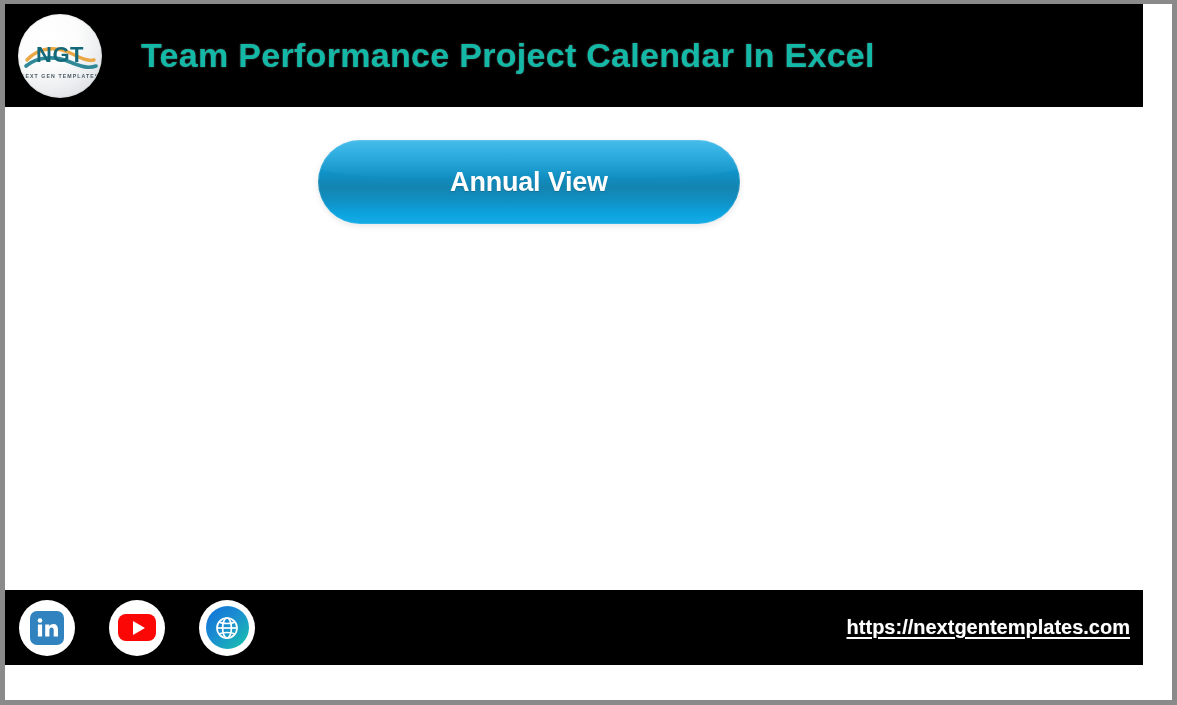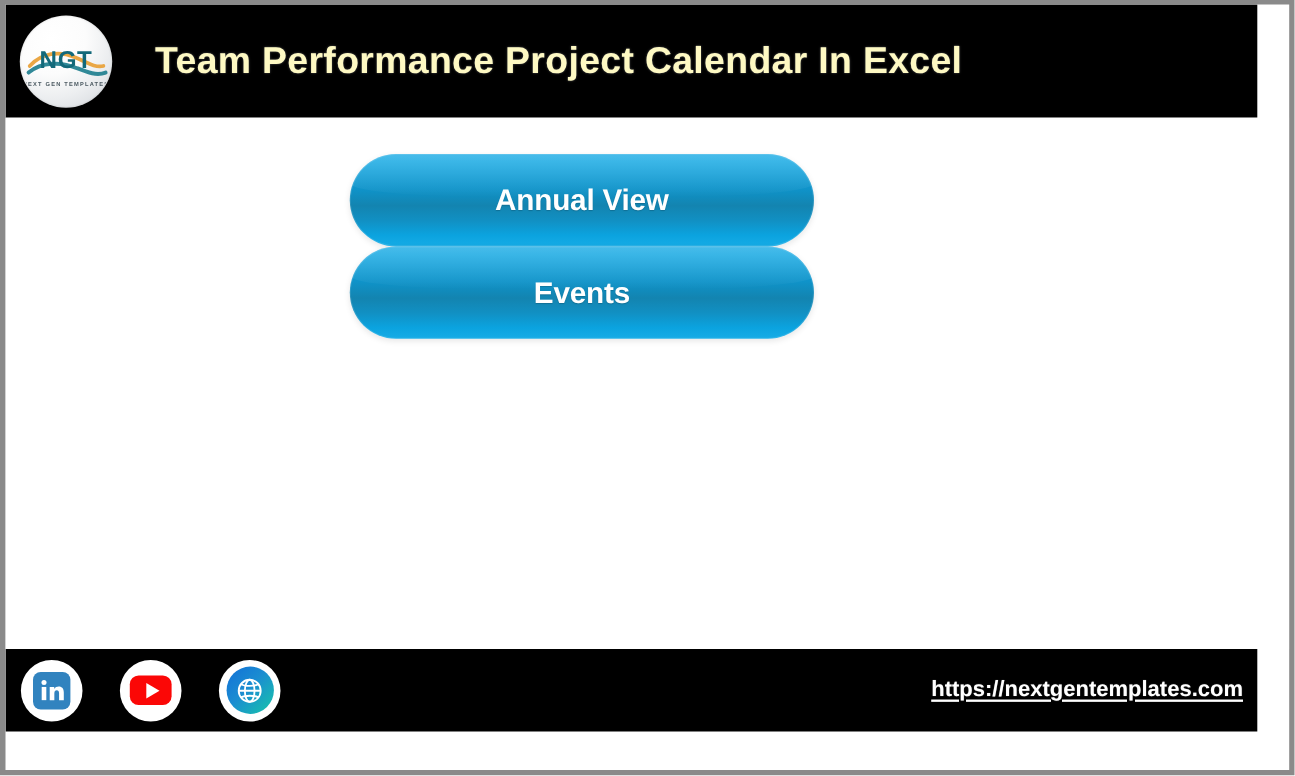--- a/index.html
+++ b/index.html
@@ -47,21 +47,21 @@
     background:
       radial-gradient(circle at 34% 26%, #ffffff 0%, #fcfcfc 38%, #eceef0 64%, #dcdfe3 85%, #cdd1d6 100%);
     box-shadow: inset 0 0 2px rgba(0,0,0,0.18);
     flex: 0 0 auto;
     overflow: hidden;
   }
 
   .brand-logo svg { display: block; width: 100%; height: 100%; }
 
   .header-title {
-    color: #fef9c3;
+    color: #14b8a6;
     font-size: 34px;
     font-weight: bold;
     letter-spacing: 0.3px;
     margin-left: 39px;
     text-shadow: 0 0 2px rgba(255,255,255,0.35);
     white-space: nowrap;
   }
 
   
   .body-area {
@@ -73,20 +73,21 @@
     background: #ffffff;
   }
 
   .button-stack {
     position: absolute;
     left: 313px;
     top: 33px;
     width: 428px;
     display: flex;
     flex-direction: column;
+    gap: 21px;
   }
 
   .pill-button {
     position: relative;
     width: 422px;
     height: 84px;
     border: none;
     border-radius: 42px;
     cursor: pointer;
     color: #ffffff;
@@ -243,23 +244,20 @@
 
   <div class="body-area">
     <div class="button-stack">
 
       <button class="pill-button">
         <span>Annual View</span>
       </button>
 
 
 
-      <button class="pill-button">
-        <span>Events</span>
-      </button>
 
     </div>
   </div>
 
   <div class="footer-bar">
 
     <div class="social-group">
 
       <div class="social-icon">
         <div class="li-badge">

